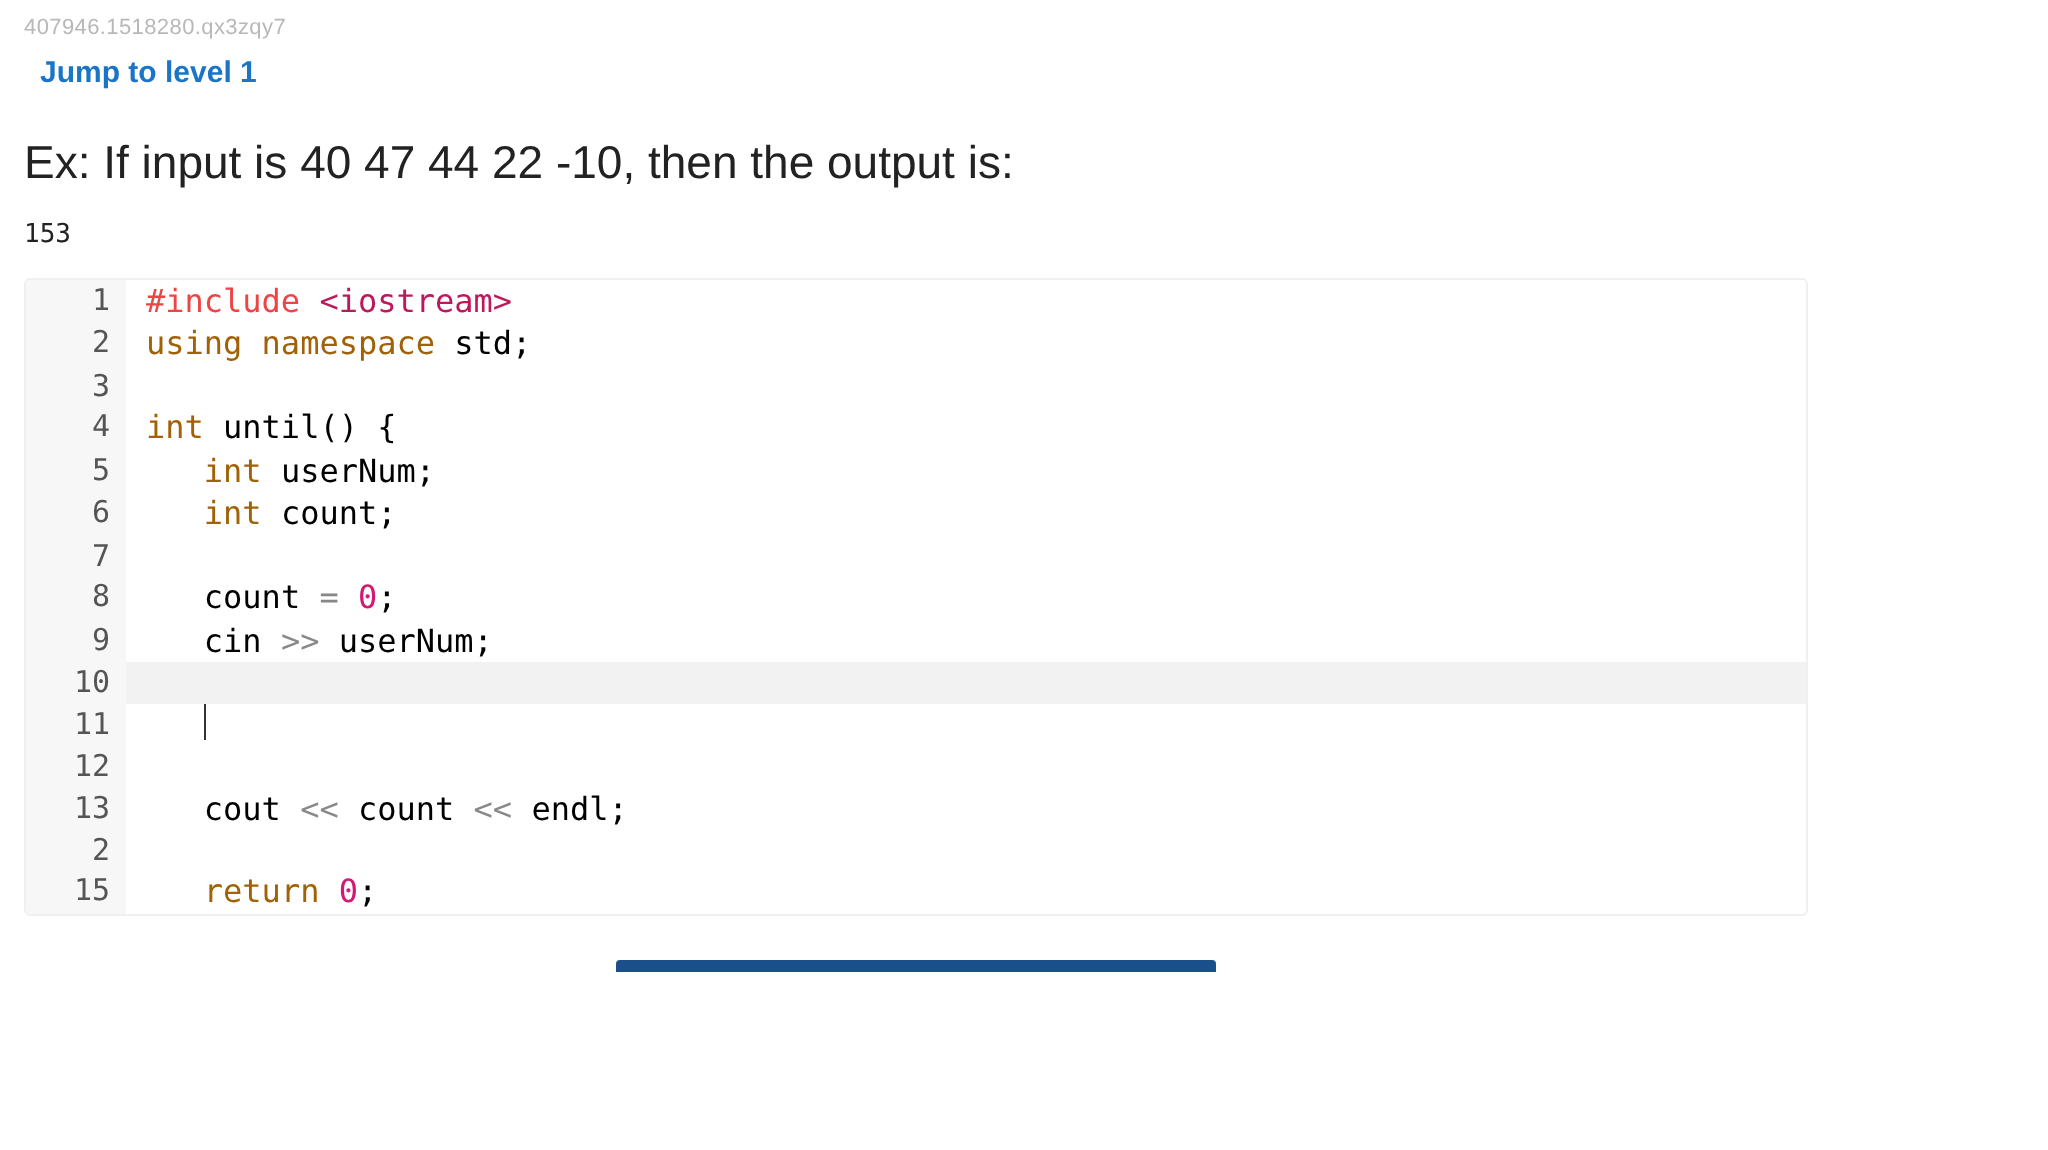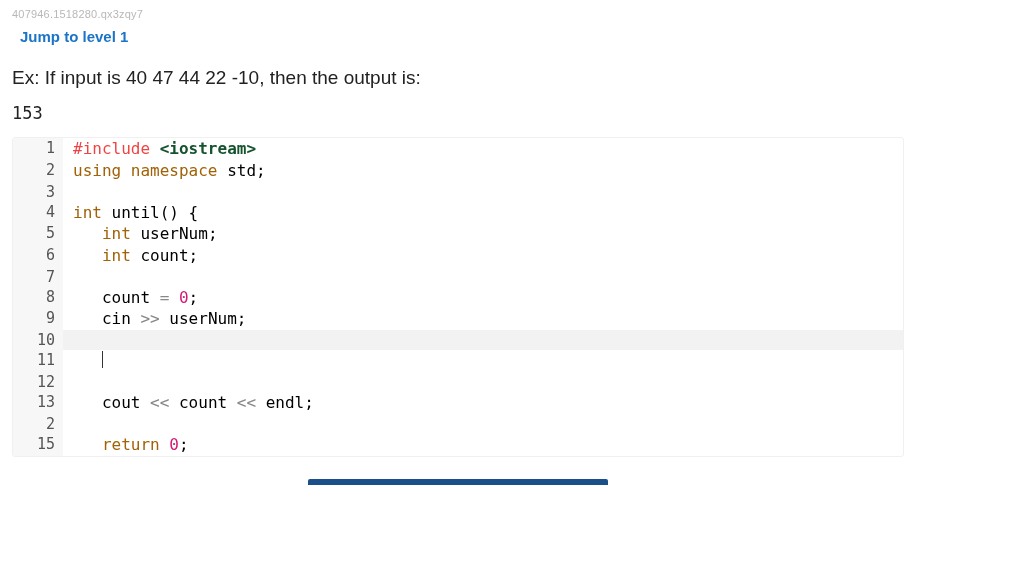--- a/index.html
+++ b/index.html
@@ -30,27 +30,27 @@
     display: inline-block;
     text-align: right;
   }
   .problem {
     font-size: 17.5px;
     line-height: 1.6;
     margin: 4px 0 14px 0;
     color: #222;
   }
   .example {
-    font-size: 19px;
+    font-size: 23px;
     line-height: 1.6;
     margin: 0 0 10px 0;
   }
   .output {
     font-family: "Menlo", "Consolas", monospace;
-    font-size: 17px;
+    font-size: 13px;
     margin: 4px 0 14px 0;
   }
   .editor {
     border: 1px solid #f0f0f0;
     border-radius: 3px;
     font-family: "Menlo", "Consolas", monospace;
     font-size: 16px;
     line-height: 1.35;
     overflow: hidden;
   }
@@ -71,21 +71,21 @@
     user-select: none;
     font-size: 15px;
   }
   .code {
     flex: 1;
     padding: 0 0 0 10px;
     white-space: pre;
   }
   .k-prep { color: #ef4444; }      
   .k-kw   { color: #a16207; }      
-  .k-hdr  { color: #14532d; font-weight: bold; }      
+  .k-hdr  { color: #be185d; }      
   .k-id   { color: #000; }
   .k-lit  { color: #d11a74; }      
   .k-punc { color: #000; }
   .k-op   { color: #888; }
   .caret {
     display: inline-block;
     width: 0;
     border-left: 1px solid #333;
     height: 1.1em;
     vertical-align: -2px;

